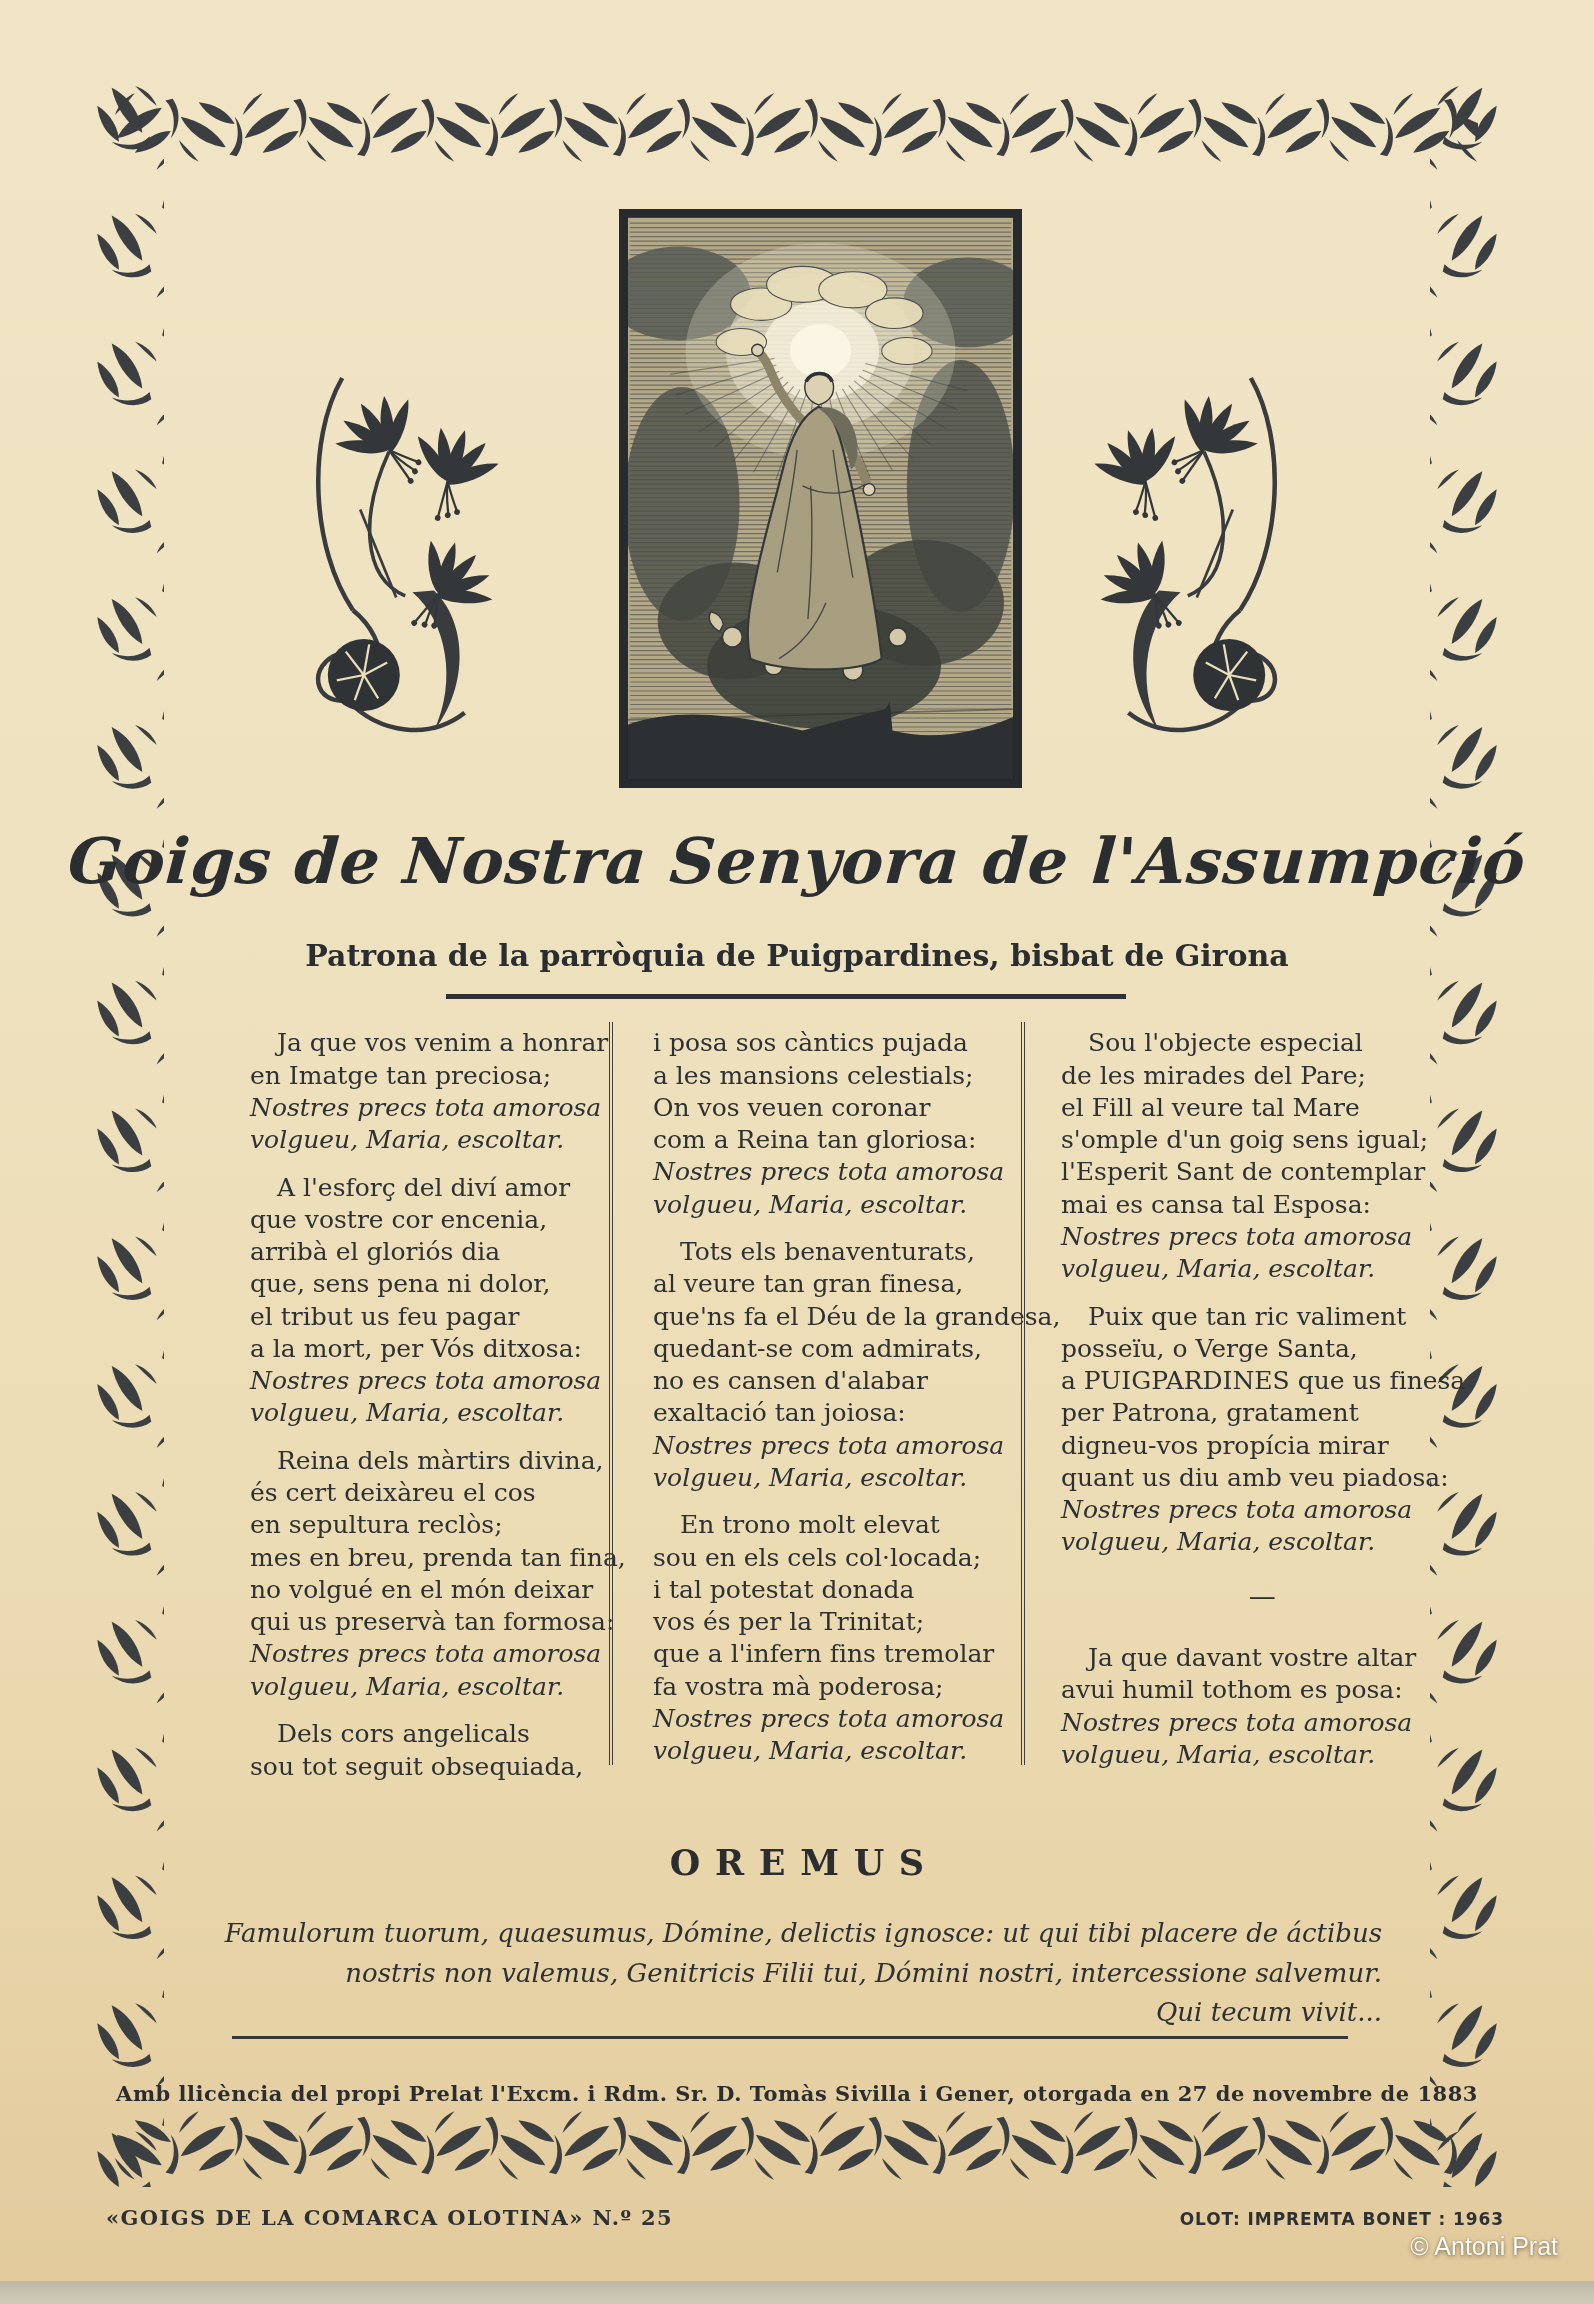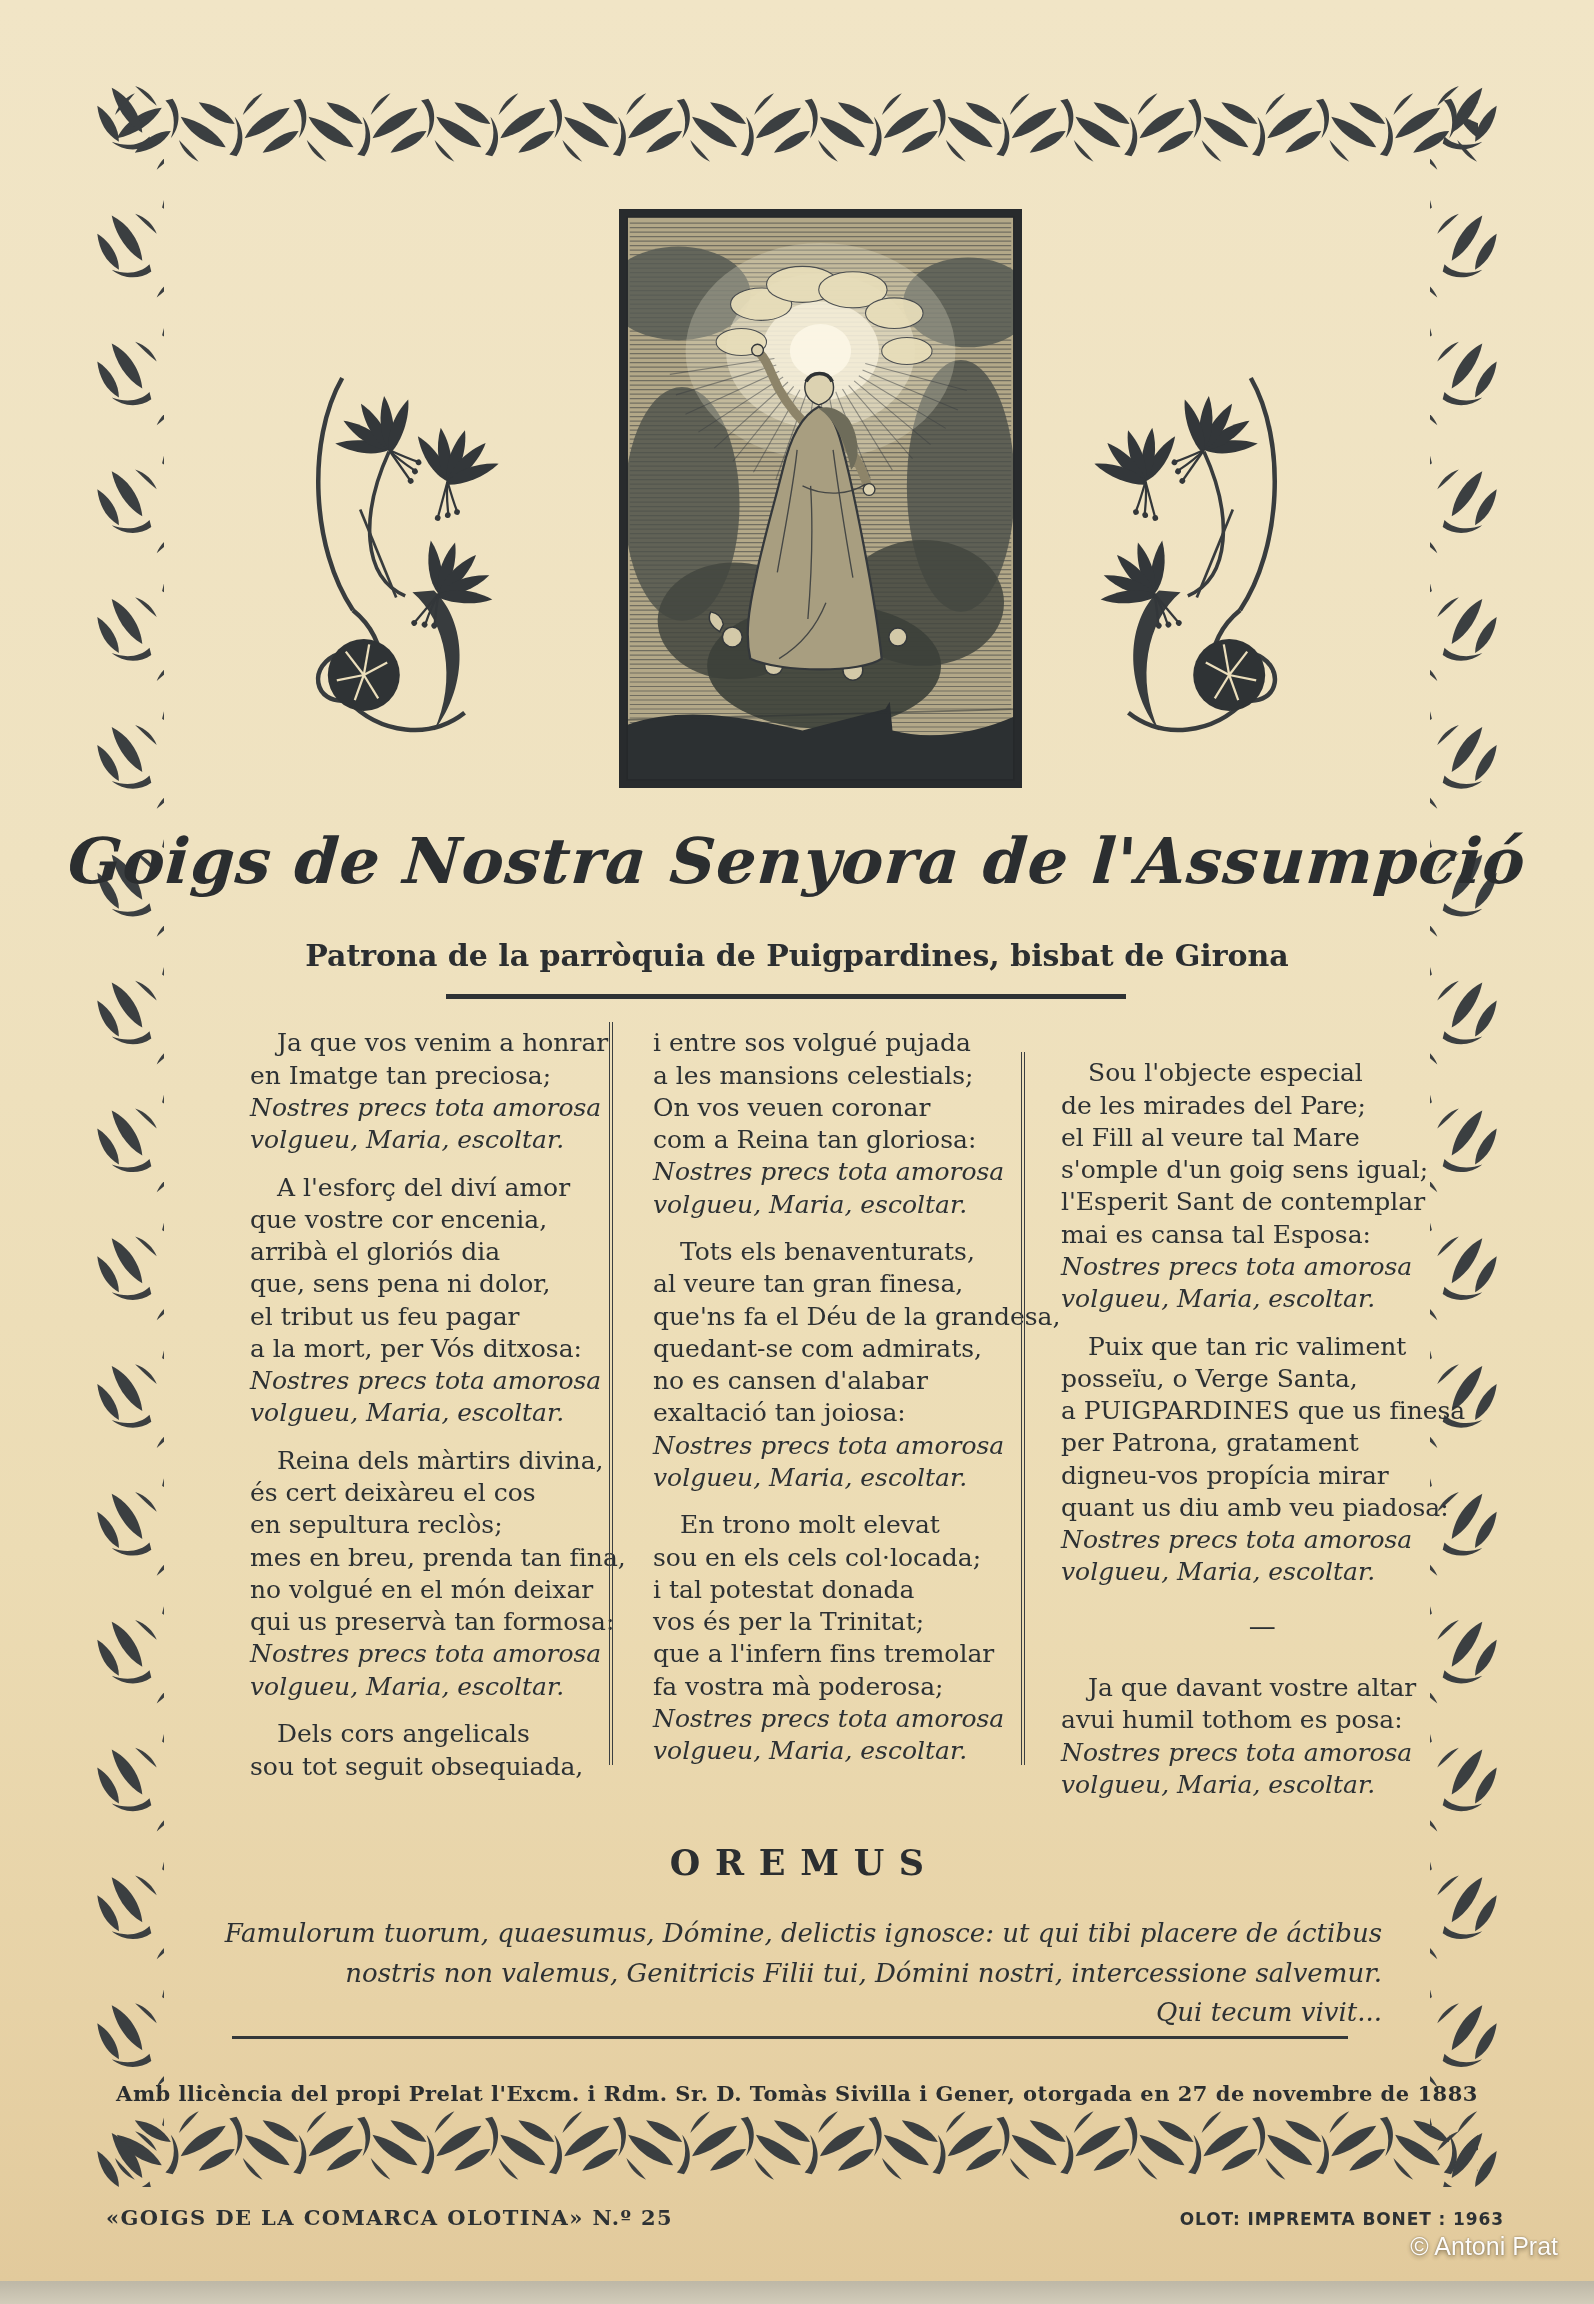--- a/index.html
+++ b/index.html
@@ -33,21 +33,21 @@
          transform:skewX(-4deg);}
   .subtitle{position:absolute;left:0;top:938px;width:100%;margin:0;text-align:center;
             font-size:30px;font-weight:bold;color:#2b2e30;}
   .subtitle-rule{position:absolute;left:446px;top:994px;width:680px;height:4.5px;background:#2e3234;}
 
   
   .verses{position:absolute;left:205px;top:1022px;width:1239px;height:743px;display:flex;align-items:stretch;}
   .vcol{box-sizing:border-box;font-size:25px;line-height:1.29;}
   .vcol.c1{width:404px;padding:5.4px 16px 0 45px;}
   .vcol.c2{width:412px;padding:5.4px 12.6px 0 40px;border-left:4.5px double #3b3f41;}
-  .vcol.c3{flex:1;padding:5.4px 5.4px 0 36px;border-left:4.5px double #3b3f41;margin-top:30px;}
+  .vcol.c3{flex:1;padding:5.4px 5.4px 0 36px;border-left:4.5px double #3b3f41;}
   .stanza{margin:0 0 15.3px 0;}
   .line{white-space:nowrap;}
   .line.first{text-indent:27px;}
   .line.refrain{font-style:italic;}
   .dashsep{text-align:center;margin:21.6px 0 27px 0;font-size:27px;letter-spacing:1.8px;}
 
   .versicle-row{position:absolute;left:171px;top:1766px;width:1260px;height:40px;
                 font-size:27px;font-style:italic;}
   .vr{position:absolute;top:0;white-space:nowrap;}
   .vr.resp{left:623px;}
@@ -493,21 +493,21 @@
             <div class="line refrain">Nostres precs tota amorosa</div>
             <div class="line refrain">volgueu, Maria, escoltar.</div>
           </div>
           <div class="stanza">
             <div class="line first">Dels cors angelicals</div>
             <div class="line">sou tot seguit obsequiada,</div>
           </div>
         </div>
         <div class="vcol c2">
           <div class="stanza">
-            <div class="line">i entre sos volgué pujada</div>
+            <div class="line">i posa sos càntics pujada</div>
             <div class="line">a les mansions celestials;</div>
             <div class="line">On vos veuen coronar</div>
             <div class="line">com a Reina tan gloriosa:</div>
             <div class="line refrain">Nostres precs tota amorosa</div>
             <div class="line refrain">volgueu, Maria, escoltar.</div>
           </div>
           <div class="stanza">
             <div class="line first">Tots els benaventurats,</div>
             <div class="line">al veure tan gran finesa,</div>
             <div class="line">que'ns fa el Déu de la grandesa,</div>

